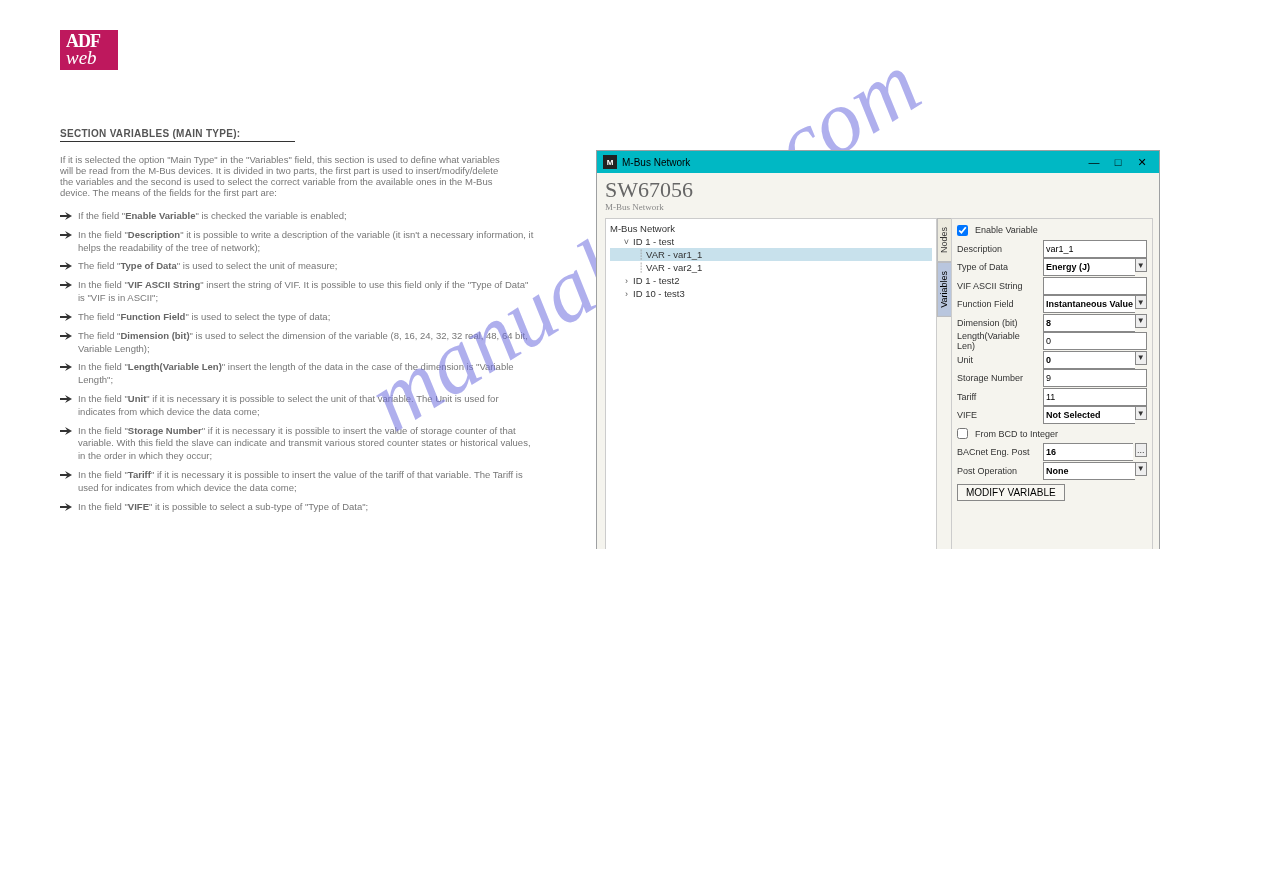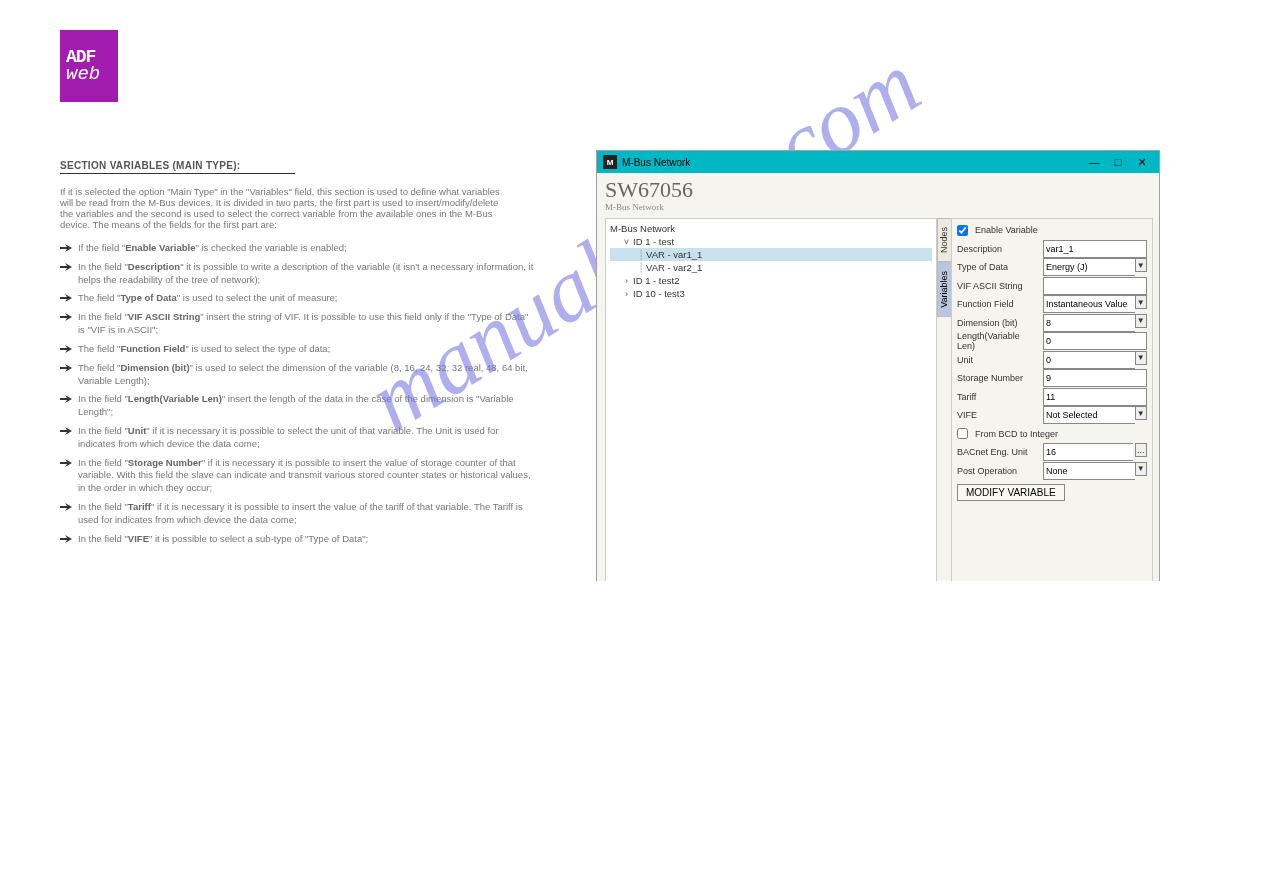--- a/index.html
+++ b/index.html
@@ -1,20 +1,20 @@
 <!DOCTYPE html>
 <html><head>
 <meta charset="utf-8">
 <style>
   * { box-sizing: border-box; margin: 0; padding: 0; }
   body { font-family: Arial, sans-serif; font-size: 10px; background: #fff; color: #333; width: 1263px; }
   .page { position: relative; padding: 30px 85px 30px 60px; }
 
   
-  .logo { width: 58px; height: 72px; background: #a21caf; display: flex; flex-direction: column; justify-content: center; padding: 4px 6px; color: #fff; font-family: Liberation Mono, monospace; line-height: 0.85; }
+  .logo { width: 58px; height: 40px; background: #be185d; display: flex; flex-direction: column; justify-content: center; padding: 4px 6px; color: #fff; font-family: Liberation Serif, serif; line-height: 0.85; }
   .logo .t { font-size: 18px; font-weight: 900; letter-spacing: -1px; }
   .logo .b { font-size: 19px; font-weight: 400; font-style: italic; }
 
   
   .hdr-box { position: absolute; top: 28px; right: 85px; width: 525px; height: 70px; border: 1px solid #888; border-radius: 10px; padding: 8px 14px; font-size: 9.5px; color: #777; line-height: 1.25; }
   .hdr-box .doc { font-size: 9px; color: #999; }
 
   .section-title { margin-top: 58px; font-size: 10px; font-weight: bold; color: #555; border-bottom: 1px solid #333; width: 235px; padding-bottom: 2px; letter-spacing: .3px; }
   .intro { margin-top: 12px; font-size: 9.5px; color: #777; width: 450px; }
 
@@ -49,21 +49,21 @@
   .side-tabs { width: 14px; display:flex; flex-direction:column; }
   .vtab { writing-mode: vertical-rl; transform: rotate(180deg); font-size: 9px; text-align: center; border: 1px solid #bbb; border-left:none; background: #eceade; padding: 8px 1px; cursor:pointer; }
   .vtab.active { background: #b9c6de; color:#000; }
 
   .panel { flex:1; background:#f5f4ee; border:1px solid #ccc; padding: 3px 5px; font-size: 9px; display:flex; flex-direction:column; gap: 2.5px; height:368px; }
   .frow { display:flex; align-items:center; gap:4px; height:16px; }
   .frow label { width: 82px; color:#333; }
   .frow .ctrl { flex:1; display:flex; }
   .frow input[type=text] { width:100%; height:14px; border:1px solid #888; font-size:9px; padding:8px 2px; background:#fff; }
   .frow .sel { flex:1; display:flex; }
-  .frow .sel input { border-right:none; }
+  .frow .sel input { border-right:none;font-weight:bold; }
   .frow .dd { width:14px; height:14px; border:1px solid #888; background:#eee; display:flex; align-items:center; justify-content:center; font-size:8px; cursor:pointer; }
   .frow .dots3 { width:14px; height:14px; border:1px solid #888; background:#eee; display:flex; align-items:center; justify-content:center; font-size:9px; cursor:pointer; margin-left:2px; }
   .frow input[type=checkbox]{ width:11px; height:11px; margin-right:3px; }
   .btn-mod { margin-top:3px; padding:2px 8px; font-size:10px; border:1px solid #888; background:#f8f7f2; cursor:pointer; align-self:flex-start; }
 
   .footbtns { display:flex; gap:14px; padding:6px 0 2px 4px; }
   .fbtn { width:74px; height:20px; border:1px solid #999; background:#f7f6f0; display:flex; align-items:center; justify-content:center; gap:5px; font-size:9px; cursor:pointer; }
   .fbtn.wide { width:90px; }
 
   
@@ -257,21 +257,21 @@
               <div class="sel">
                 <input type="text" value="Not Selected" style="">
                 <div class="dd">▼</div>
               </div>
             </div>
           <div class="frow">
               <input type="checkbox" style="">
               <span>From BCD to Integer</span>
             </div>
           <div class="frow">
-              <label>BACnet Eng. Unit</label>
+              <label>BACnet Eng. Post</label>
               <div class="sel">
                 <input type="text" value="16" style="">
                 <div class="dots3">...</div>
               </div>
             </div>
           <div class="frow">
               <label>Post Operation</label>
               <div class="sel">
                 <input type="text" value="None" style="">
                 <div class="dd">▼</div>

